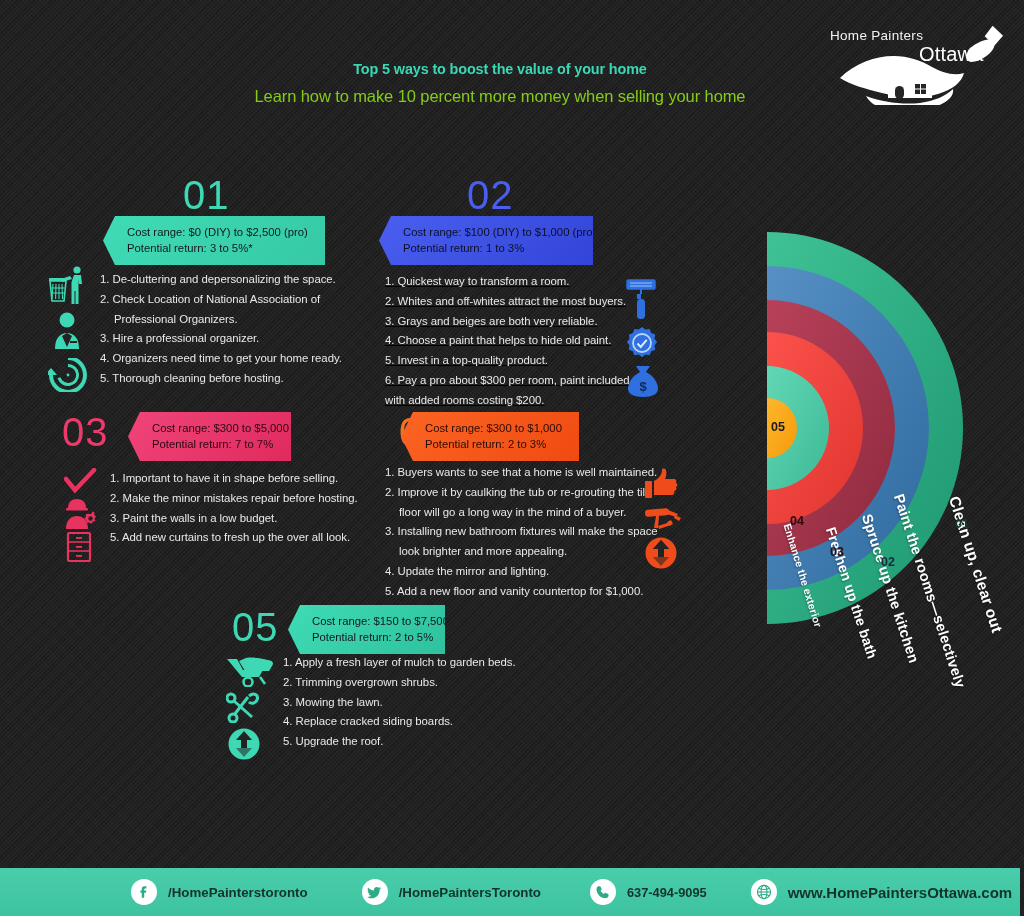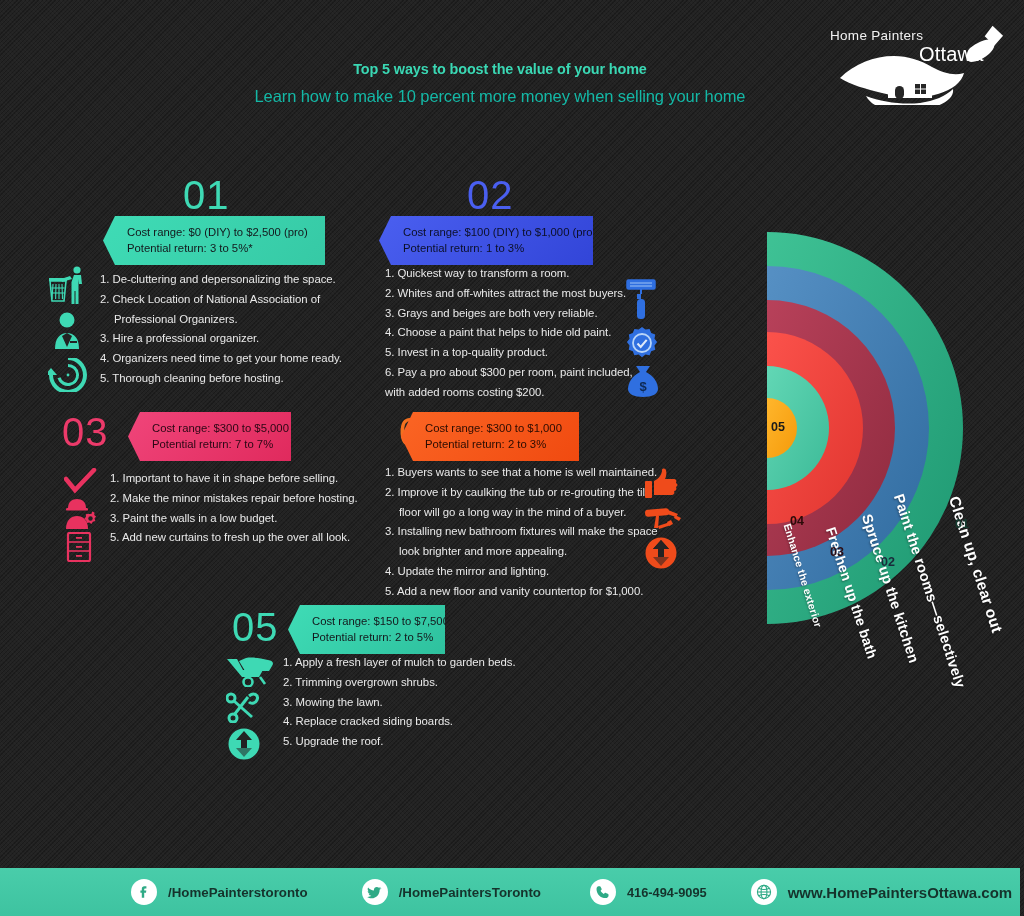--- a/index.html
+++ b/index.html
@@ -27,21 +27,21 @@
   }
   #logo svg { position: absolute; left: 0; top: 0; }
 
   #title-block { position: absolute; left: 0; top: 60px; width: 1000px; text-align: center; }
   #title-block .main-title {
     font-size: 15.5px; font-weight: bold; color: #3ad8b4;
     letter-spacing: -0.15px; font-stretch: condensed;
     transform: scaleX(0.93); transform-origin: center;
   }
   #title-block .sub-title {
-    font-size: 16.5px; color: #14b8a6; margin-top: 9px; letter-spacing: -0.1px;
+    font-size: 16.5px; color: #84cc16; margin-top: 9px; letter-spacing: -0.1px;
   }
 
   
   .section { position: absolute; }
   .sec-num {
     position: absolute; font-size: 40px; line-height: 40px;
     font-weight: 300; letter-spacing: 1px;
   }
   .banner {
     position: absolute;
@@ -166,21 +166,21 @@
     </svg>
   </div>
 </div>
 
 <div class="section">
   <div class="sec-num" style="left:467px; top:175px; color:#4a5ff0;">02</div>
   <div class="banner" style="left:379px; top:216px; width:214px; background:linear-gradient(135deg,#4a5ff0,#3245d8); color:#0c1028;">
     <span>Cost range: $100 (DIY) to $1,000 (pro)</span>
     <span>Potential return: 1 to 3%</span>
   </div>
-  <ul class="list" style="left:385px; top:264px;">
+  <ul class="list" style="left:385px; top:272px;text-decoration:underline;">
     <li>1. Quickest way to transform a room.</li>
     <li>2. Whites and off-whites attract the most buyers.</li>
     <li>3. Grays and beiges are both very reliable.</li>
     <li>4. Choose a paint that helps to hide old paint.</li>
     <li>5. Invest in a top-quality product.</li>
     <li>6. Pay a pro about $300 per room, paint included,</li>
     <li>with added rooms costing $200.</li>
   </ul>
   <div class="icons" style="left:625px; top:278px;">
     <svg width="36" height="44" viewBox="0 0 36 44" fill="#2f6fe0">
@@ -389,21 +389,21 @@
     </div>
     <div class="ftext">/HomePaintersToronto</div>
   </div>
 
   <div class="fitem" style="margin-left:49px;">
     <div class="fcircle">
       <svg width="14" height="14" viewBox="0 0 14 14">
         <path d="M3.3 1 c0.6 0 1.1 0.3 1.4 0.9 l0.9 1.8 c0.2 0.5 0.1 1 -0.3 1.4 l-0.7 0.7 c0.7 1.4 1.8 2.4 3.2 3.1 l0.7 -0.7 c0.4 -0.4 0.9 -0.5 1.4 -0.3 l1.8 0.9 c0.6 0.3 0.9 0.8 0.9 1.4 c0 1.6 -1.3 2.9 -2.9 2.9 c-5.1 0 -9.2 -4.1 -9.2 -9.2 c0 -1.6 1.3 -2.9 2.9 -2.9 z" fill="#2faa86"></path>
       </svg>
     </div>
-    <div class="ftext phone">416-494-9095</div>
+    <div class="ftext phone">637-494-9095</div>
   </div>
 
   <div class="fitem" style="margin-left:44px;">
     <div class="fcircle">
       <svg width="16" height="16" viewBox="0 0 16 16">
         <g fill="none" stroke="#2faa86" stroke-width="1.1">
           <circle cx="8" cy="8" r="6.6"></circle>
           <ellipse cx="8" cy="8" rx="2.9" ry="6.6"></ellipse>
           <line x1="1.4" y1="8" x2="14.6" y2="8"></line>
           <path d="M2.6 4.3 c3.4 1.6 7.4 1.6 10.8 0"></path>

